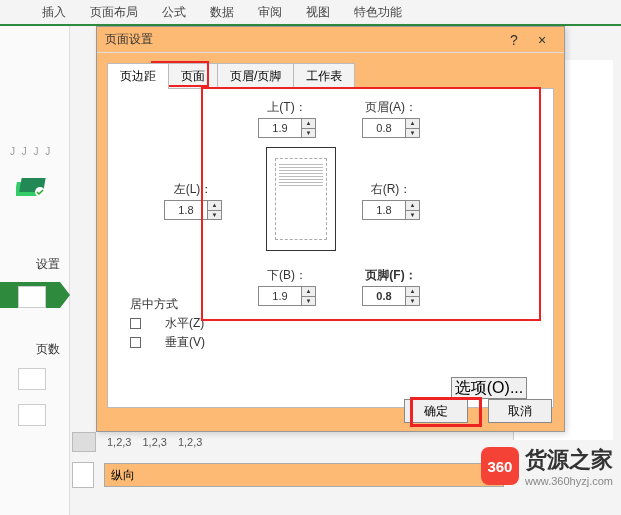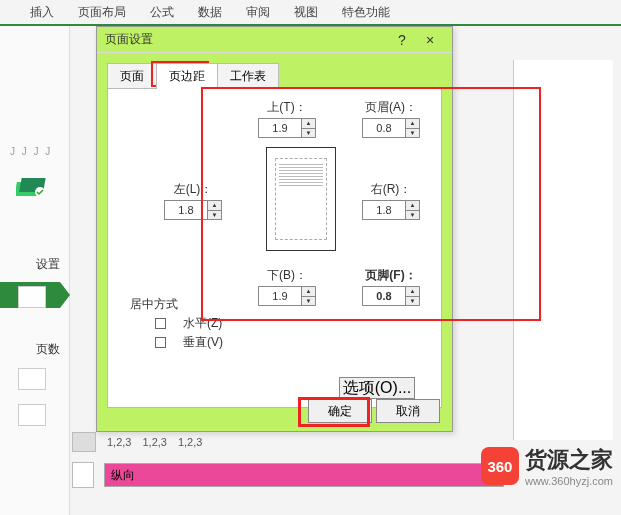--- a/index.html
+++ b/index.html
@@ -1,28 +1,28 @@
 <!DOCTYPE html>
 <html><head>
 <meta charset="utf-8">
 <style>
   * { box-sizing: border-box; font-family: "Microsoft YaHei", sans-serif; }
   body { margin: 0; width: 621px; height: 515px; background: #f4f4f4; position: relative; overflow: hidden; }
-  .menubar { position: absolute; top: 0; left: 0; right: 0; height: 24px; display: flex; align-items: center; padding-left: 30px; gap: 24px; font-size: 12px; color: #444; }
+  .menubar { position: absolute; top: 0; left: 0; right: 0; height: 24px; display: flex; align-items: center; padding-left: 42px; gap: 24px; font-size: 12px; color: #444; }
   .menubar span { cursor: default; }
   .green-line { position: absolute; top: 24px; left: 0; right: 0; height: 2px; background: #2e8b3d; }
   .left-strip { position: absolute; top: 26px; left: 0; width: 70px; bottom: 0; background: #fafafa; border-right: 1px solid #ddd; }
   .left-strip .jj { position: absolute; top: 120px; left: 10px; font-size: 10px; color: #999; letter-spacing: 2px; }
   .left-strip .books { position: absolute; top: 150px; left: 16px; width: 32px; height: 24px; }
   .left-strip .settings-label { position: absolute; top: 230px; left: 36px; font-size: 12px; color: #333; }
   .left-strip .green-tab { position: absolute; top: 256px; left: 0; width: 60px; height: 26px; background: #2e8b3d; }
   .left-strip .green-tab::after { content: ""; position: absolute; right: -10px; top: 0; border-top: 13px solid transparent; border-bottom: 13px solid transparent; border-left: 10px solid #2e8b3d; }
   .left-strip .side-icon { position: absolute; left: 18px; width: 28px; height: 22px; border: 1px solid #ccc; background: #fff; }
   .left-strip .pg-label { position: absolute; top: 315px; left: 36px; font-size: 12px; color: #333; }
-  .dialog { position: absolute; top: 26px; left: 96px; width: 357px; height: 406px; background: #bef264; border: 1px solid #999; box-shadow: 2px 2px 6px rgba(0,0,0,0.15); }
+  .dialog { position: absolute; top: 26px; left: 96px; width: 469px; height: 406px; background: #fdba74; border: 1px solid #999; box-shadow: 2px 2px 6px rgba(0,0,0,0.15); }
   .titlebar { height: 26px; display: flex; align-items: center; padding: 0 8px; font-size: 12px; color: #333; border-bottom: 1px solid #ddd; }
   .titlebar .title { flex: 1; }
   .titlebar .btn { width: 28px; text-align: center; font-size: 14px; cursor: default; }
   .tabs { display: flex; margin: 10px 10px 0 10px; font-size: 12px; }
   .tab { border: 1px solid #bbb; border-bottom: none; padding: 4px 12px; margin-right: -1px; background: #f3f3f3; cursor: default; }
   .tab.active { background: #fff; position: relative; z-index: 2; }
   .tab-area { border: 1px solid #bbb; margin: 0 10px; height: 320px; position: relative; background: #fff; margin-top: -1px; }
   .red-box-tab { position: absolute; top: 34px; left: 54px; width: 58px; height: 26px; border: 2px solid #e22; pointer-events: none; }
   .red-box-main { position: absolute; top: 60px; left: 104px; width: 340px; height: 234px; border: 2px solid #e22; pointer-events: none; z-index: 5; }
   .margin-group { position: absolute; font-size: 12px; color: #333; text-align: center; }
@@ -30,36 +30,36 @@
   .spin { display: flex; align-items: stretch; width: 58px; height: 20px; border: 1px solid #888; background: #fff; }
   .spin .val { flex: 1; font-size: 11px; display: flex; align-items: center; justify-content: center; }
   .spin .arrows { width: 14px; display: flex; flex-direction: column; border-left: 1px solid #888; }
   .spin .arrows div { flex: 1; font-size: 6px; line-height: 8px; text-align: center; color: #333; background: #eee; }
   .spin .arrows div:first-child { border-bottom: 1px solid #888; }
   .page-preview { position: absolute; top: 58px; left: 158px; width: 70px; height: 104px; border: 1px solid #333; background: #fff; }
   .page-preview .inner { position: absolute; top: 10px; bottom: 10px; left: 8px; right: 8px; border: 1px dashed #aaa; }
   .page-preview .grid { position: absolute; top: 14px; bottom: 48px; left: 12px; right: 12px; }
   .page-preview .grid div { height: 3px; border-bottom: 1px solid #bbb; }
   .center-section { position: absolute; bottom: 56px; left: 22px; font-size: 12px; color: #333; }
-  .center-section .chk { display: flex; align-items: center; margin-top: 2px; gap: 13px; margin-left: 25px; }
+  .center-section .chk { display: flex; align-items: center; margin-top: 2px; gap: 20px; }
   .center-section .chkbox { width: 11px; height: 11px; border: 1px solid #666; display: inline-block; margin-right: 4px; }
   .options-btn { position: absolute; bottom: 8px; right: 26px; width: 76px; height: 22px; border: 1px solid #888; background: #f0f0f0; font-size: 16px; display: flex; align-items: center; justify-content: center; }
-  .dialog-buttons { position: absolute; bottom: 8px; right: 12px; display: flex; gap: 4px; }
+  .dialog-buttons { position: absolute; bottom: 8px; right: 12px; display: flex; gap: 20px; }
   .dialog-buttons .dbtn { width: 64px; height: 24px; border: 1px solid #888; background: #f0f0f0; font-size: 12px; display: flex; align-items: center; justify-content: center; }
   .red-box-ok { position: absolute; bottom: 4px; right: 82px; width: 72px; height: 30px; border: 3px solid #e22; pointer-events: none; z-index: 5; }
   .watermark { position: absolute; bottom: 28px; right: 8px; display: flex; align-items: center; gap: 6px; }
   .watermark .logo { width: 38px; height: 38px; background: #f44336; border-radius: 8px; color: #fff; font-weight: bold; font-size: 15px; display: flex; align-items: center; justify-content: center; }
   .watermark .text { font-size: 22px; font-weight: bold; color: #333; }
   .watermark .url { font-size: 11px; color: #888; }
   .preview-page { position: absolute; top: 60px; right: 8px; width: 100px; height: 380px; background: #fff; border-left: 1px solid #ccc; }
   .bottom-icons { position: absolute; top: 432px; left: 72px; display: flex; gap: 11px; font-size: 11px; color: #555; align-items: center; }
   .bottom-icons .ico { width: 24px; height: 20px; background: #ddd; border: 1px solid #bbb; }
   .orient { position: absolute; top: 462px; left: 72px; display: flex; align-items: center; gap: 10px; }
   .orient .ico { width: 22px; height: 26px; border: 1px solid #bbb; background: #fff; }
-  .orient .sel { width: 400px; height: 24px; border: 1px solid #aaa; background: #ec4899; font-size: 12px; display: flex; align-items: center; padding: 0 6px; justify-content: space-between; }
+  .orient .sel { width: 400px; height: 24px; border: 1px solid #aaa; background: #fdba74; font-size: 12px; display: flex; align-items: center; padding: 0 6px; justify-content: space-between; }
 </style>
 </head>
 <body>
 
 <div class="menubar">
   <span>插入</span>
   <span>页面布局</span>
   <span>公式</span>
   <span>数据</span>
   <span>审阅</span>
@@ -86,22 +86,23 @@
   <div class="side-icon" style="top:378px"></div>
 </div>
 
 <div class="dialog">
   <div class="titlebar">
     <span class="title">页面设置</span>
     <span class="btn">?</span>
     <span class="btn">×</span>
   </div>
   <div class="tabs">
+    <div class="tab active">页边距</div>
     <div class="tab">页面</div>
-    <div class="tab active">页边距</div>
+    <div class="tab">页眉/页脚</div>
     <div class="tab">工作表</div>
   </div>
   <div class="tab-area">
 
     <div class="margin-group" style="top:10px; left:150px;">
       <span class="lbl">上(T)：</span>
       <div class="spin">
           <div class="val">1.9</div>
           <div class="arrows">
             <div>▲</div>

